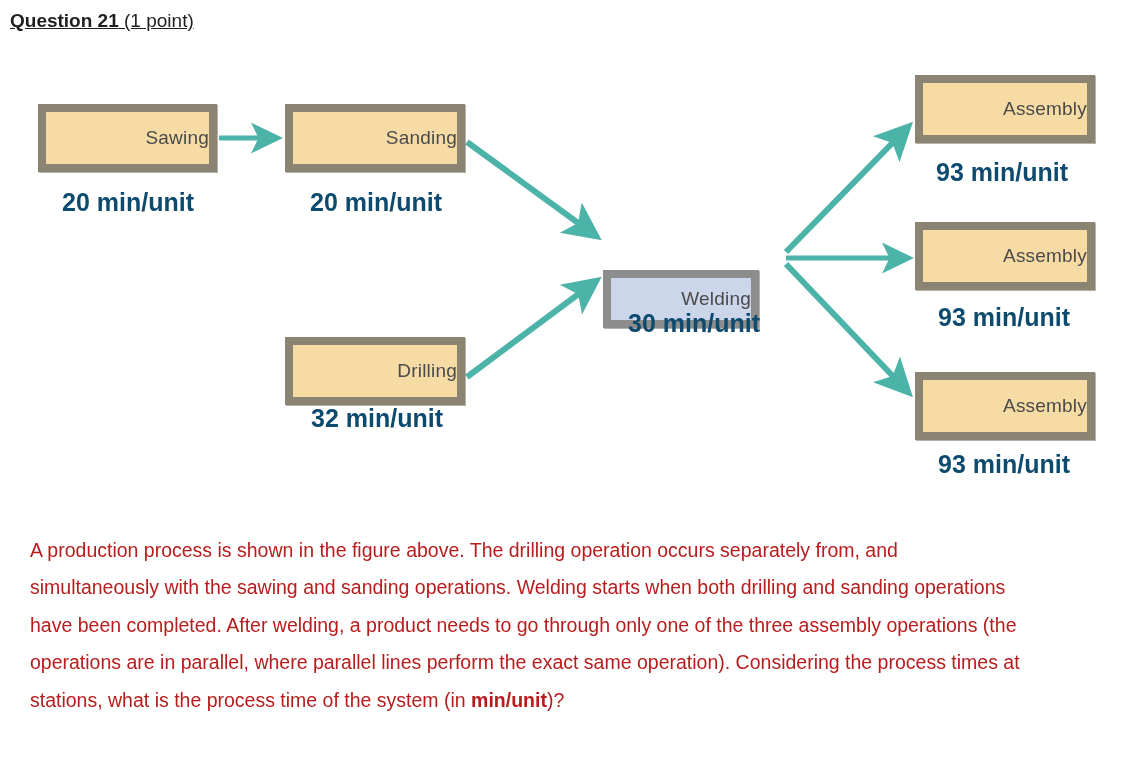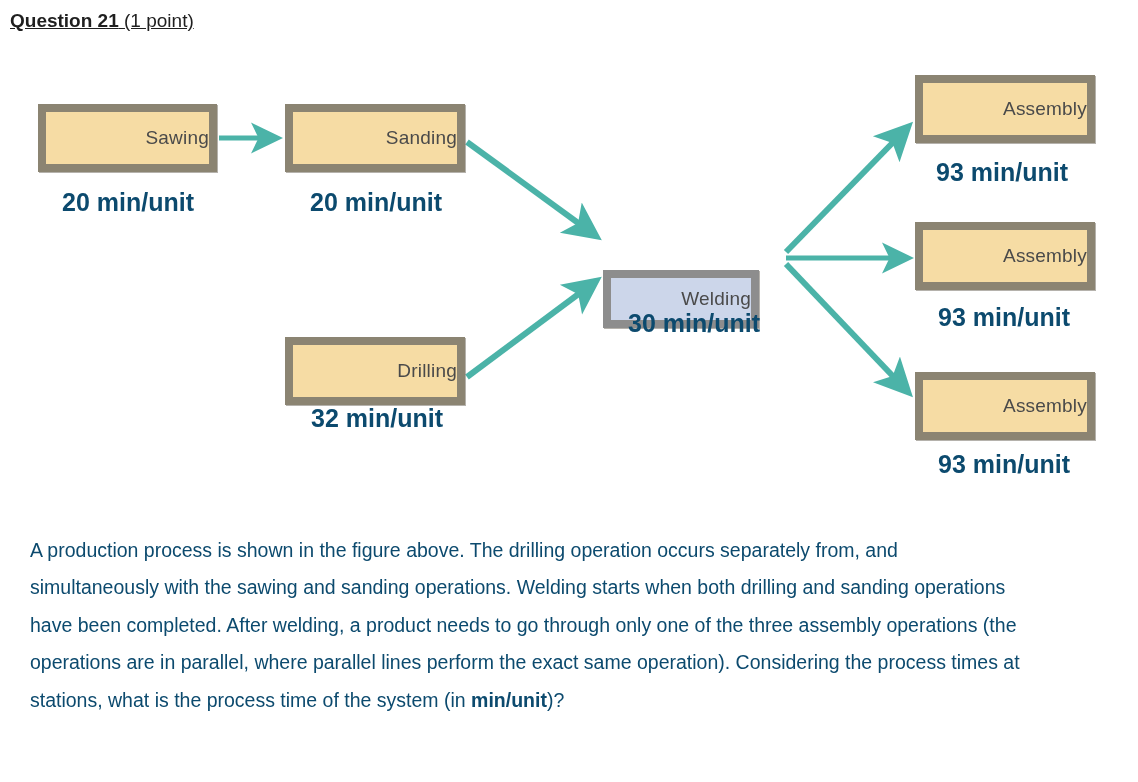--- a/index.html
+++ b/index.html
@@ -97,21 +97,21 @@
   #cap-assembly-3 { left: 938px; top: 398px; }
 
   
   .question-body {
     position: absolute;
     left: 30px;
     top: 512px;
     width: 1000px;
     font-size: 19.5px;
     line-height: 37.5px;
-    color: #0c4a6e;
+    color: #b91c1c;
   }
   .question-body b { font-weight: bold; }
 </style>
 </head>
 <body>
 
 <div class="question-header">
   <span class="q-label">Question 21</span>
   <span class="q-points">(1 point)</span>
 </div>

